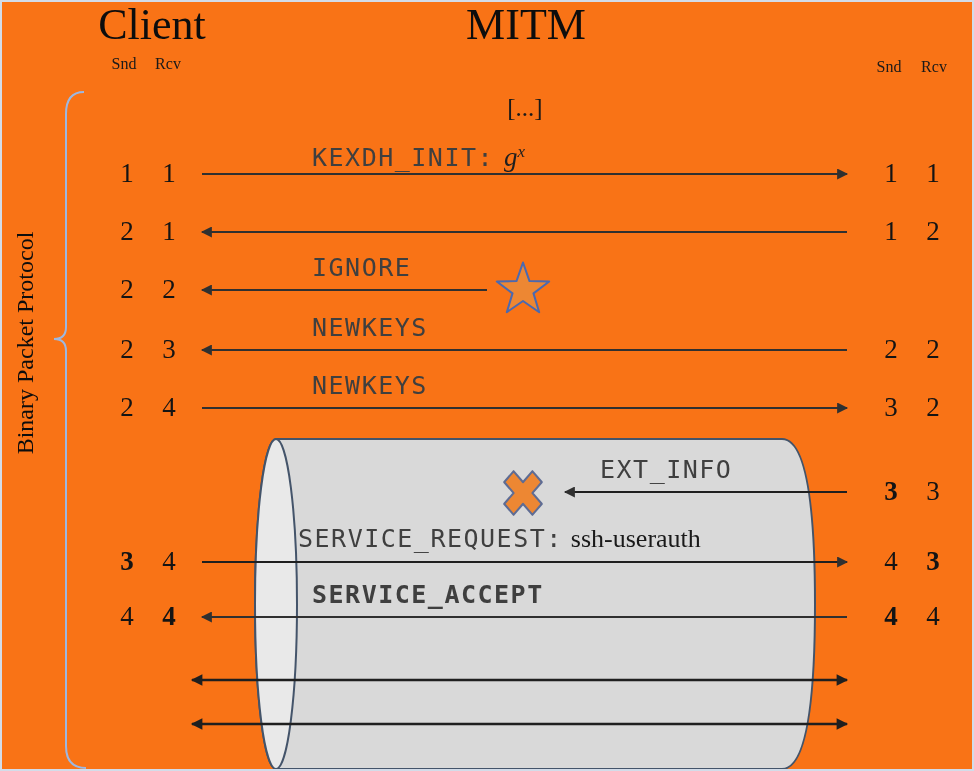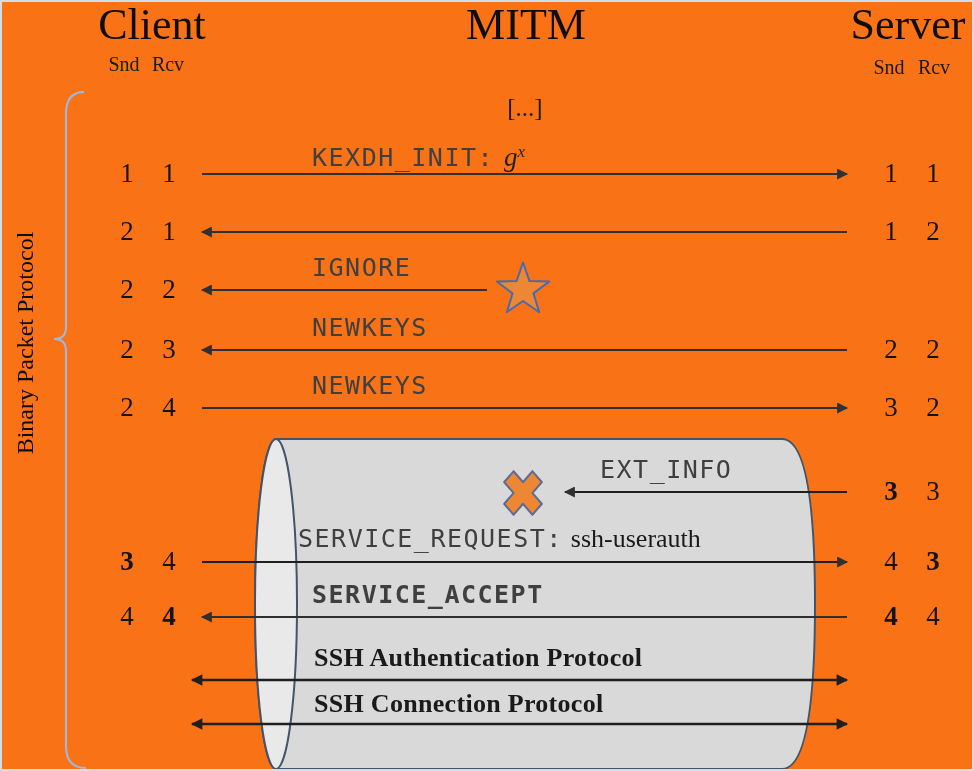--- a/index.html
+++ b/index.html
@@ -3,21 +3,21 @@
 <meta charset="utf-8">
 <style>
   html,body{margin:0;padding:0;background:#fff;}
   .canvas{
     position:relative;width:970px;height:767px;background:#f97316;
     border:2px solid #d3dce9;overflow:hidden;
     font-family:"Liberation Serif", serif;color:#141414;
   }
   .abs{position:absolute;white-space:nowrap;}
   .hdr{font-size:44px;line-height:46px;color:#0d0d0d;transform:translateX(-50%);}
-  .subhdr{font-size:20px;line-height:24px;color:#1a1a1a;transform:translateX(-50%);font-family:Liberation Serif, serif;}
+  .subhdr{font-size:16px;line-height:24px;color:#1a1a1a;transform:translateX(-50%);font-family:Liberation Serif, serif;}
   .num{width:34px;text-align:center;font-size:27px;line-height:36px;color:#141414;margin-left:-17px;}
   .b{font-weight:700;}
   .mono{font-family:"DejaVu Sans Mono", monospace;font-size:25px;letter-spacing:1.5px;color:#3f3f3f;}
   .msg{font-size:25px;line-height:30px;}
   .math{font-family:"Liberation Serif", serif;font-style:italic;font-size:27px;color:#1f1f1f;margin-left:10px;letter-spacing:0;}
   .math .rm{font-style:normal;}
   .sup{font-size:17px;vertical-align:9px;}
   .sub{font-size:17px;vertical-align:-7px;}
   .serifmsg{font-size:26px;font-weight:600;color:#1a1a1a;letter-spacing:0.3px;}
   .arg{font-family:"Liberation Serif", serif;font-size:26px;color:#1a1a1a;margin-left:8px;letter-spacing:0;}
@@ -67,21 +67,20 @@
 
     <polygon points="521,260.5 527.5,279.1 547.2,279.5 531.5,291.4 537.2,310.2 521,299 504.8,310.2 510.5,291.4 494.8,279.5 514.5,279.1" fill="#ED8733" stroke="#4A69B0" stroke-width="2" stroke-linejoin="round"></polygon>
 
     <g transform="translate(521,491) scale(0.95,1.1) rotate(45)">
       <path d="M-21,-7 L-7,-7 L-7,-21 L7,-21 L7,-7 L21,-7 L21,7 L7,7 L7,21 L-7,21 L-7,7 L-21,7 Z" fill="#ED8733" stroke="#5E6C94" stroke-width="2" stroke-linejoin="round"></path>
     </g>
   </svg>
 
   <div class="abs hdr" style="left:150px;top:0px;">Client</div>
   <div class="abs hdr" style="left:524px;top:0px;">MITM</div>
-  <div class="abs hdr" style="left:906px;top:0px;">Server</div>
 
   <div class="abs subhdr" style="left:122px;top:50px;">Snd</div>
   <div class="abs subhdr" style="left:166px;top:50px;">Rcv</div>
   <div class="abs subhdr" style="left:887px;top:53px;">Snd</div>
   <div class="abs subhdr" style="left:932px;top:53px;">Rcv</div>
 
   <div class="abs sidelabel">Binary Packet Protocol</div>
 
   <div class="abs ellip" style="left:523px;top:92px;">[...]</div>
 
@@ -94,22 +93,20 @@
   <div class="abs msg mono" style="left:310px;top:311px;">NEWKEYS</div>
   <div class="abs msg mono" style="left:310px;top:369px;">NEWKEYS</div>
   <div class="abs msg mono" style="left:598px;top:453px;">EXT_INFO</div>
 
   <div class="abs msg" style="left:296px;top:522px;text-align:right;">
     <span class="mono">SERVICE_REQUEST:</span><span class="arg">ssh-userauth</span>
   </div>
 
   <div class="abs msg mono" style="left:310px;top:578px;font-weight:bold;">SERVICE_ACCEPT</div>
 
-  <div class="abs serifmsg" style="left:312px;top:641px;">SSH Authentication Protocol</div>
-  <div class="abs serifmsg" style="left:312px;top:687px;">SSH Connection Protocol</div>
 
   <div class="abs num" style="left:125px;top:153px;">1</div>
   <div class="abs num" style="left:167px;top:153px;">1</div>
   <div class="abs num" style="left:125px;top:211px;">2</div>
   <div class="abs num" style="left:167px;top:211px;">1</div>
   <div class="abs num" style="left:125px;top:269px;">2</div>
   <div class="abs num" style="left:167px;top:269px;">2</div>
   <div class="abs num" style="left:125px;top:329px;">2</div>
   <div class="abs num" style="left:167px;top:329px;">3</div>
   <div class="abs num" style="left:125px;top:387px;">2</div>

